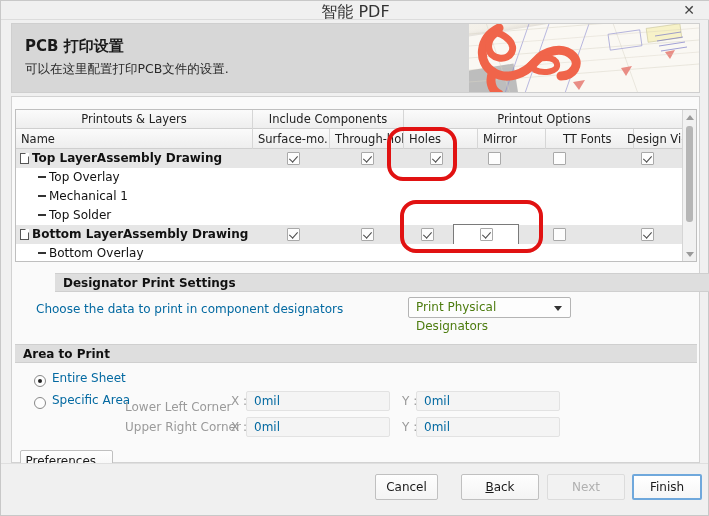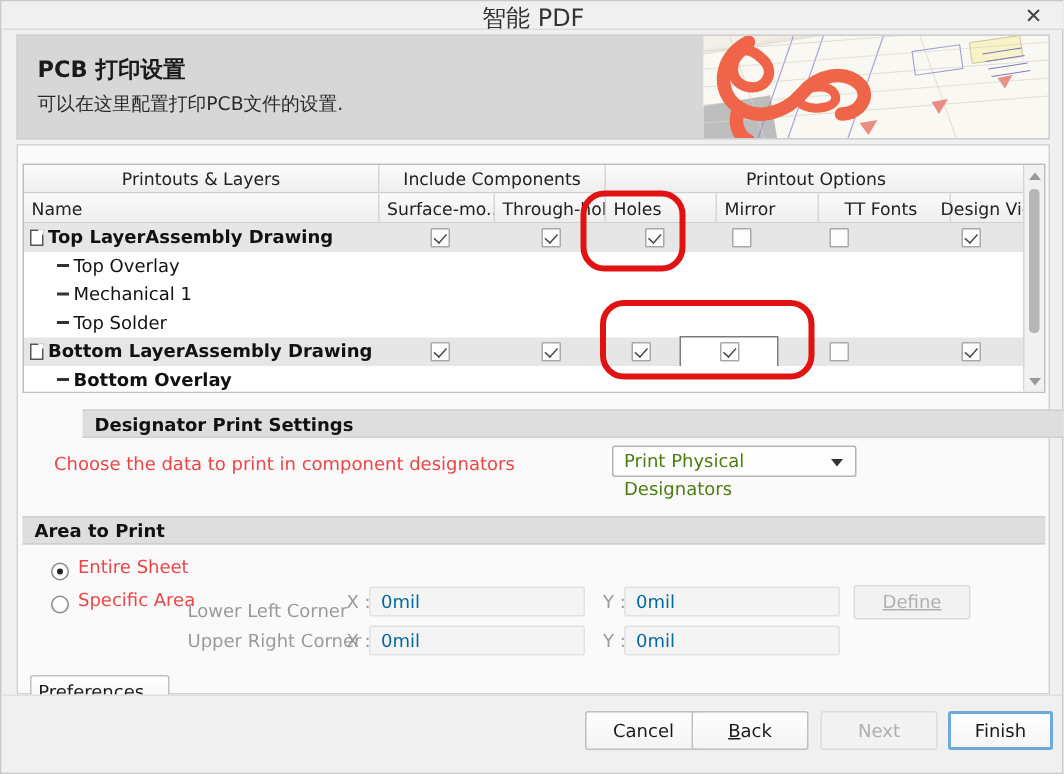--- a/index.html
+++ b/index.html
@@ -205,21 +205,21 @@
     border-top: 1px solid #cfcfcf; border-bottom: 1px solid #cfcfcf;
   }
   .sect-hdr span {
     position: absolute; left: 8px; top: 0; height: 19px; line-height: 19px;
     font-size: 12px; font-weight: bold; color: #111;
     font-family: "DejaVu Sans", "Liberation Sans", sans-serif;
   }
 
   .lbl {
     position: absolute;
-    font-size: 12px; color: #ef4444;
+    font-size: 12px; color: #0369a1;
     font-family: "DejaVu Sans", "Liberation Sans", sans-serif;
     white-space: nowrap;
   }
   .lbl.dim { color: #9a9a9a; }
 
   
   .dropdown {
     position: absolute; left: 407px; top: 296px;
     width: 163px; height: 21px;
     background: #fdfdfd;
@@ -402,21 +402,21 @@
             <div class="cbox checked" style="left:271px;"></div>
             <div class="cbox checked" style="left:345px;"></div>
             <div class="cbox checked" style="left:405px;"></div>
             <div class="cell-edit" style="left:437px;">
               <div class="cbox checked" style="left:26px; top:3px;"></div>
             </div>
             <div class="cbox" style="left:537px;"></div>
             <div class="cbox checked" style="left:625px;"></div>
           </div>
 
-          <div class="row child" style="top:95px;font-weight:bold;">
+          <div class="row child" style="top:95px;">
             <div class="row-label"><span class="ic-dash"></span><span>Bottom Overlay</span></div>
           </div>
 
         </div>
       </div>
 
       <div class="vscroll">
         <div class="arr up"></div>
         <div class="thumb"></div>
         <div class="arr dn"></div>
@@ -440,42 +440,41 @@
 
     <div class="lbl dim" style="left:113px; top:297px;margin-top:6px;">Lower Left Corner</div>
     <div class="lbl dim" style="left:219px; top:297px;">X :</div>
     <div class="tinput" style="left:234px; top:294px; width:144px;">
       <span>0mil</span>
     </div>
     <div class="lbl dim" style="left:390px; top:297px;">Y :</div>
     <div class="tinput" style="left:404px; top:294px; width:144px;">
       <span>0mil</span>
     </div>
-    <div class="btn disabled" style="left:557px; top:293px; width:78px; height:23px; line-height:21px;"><u>Define</u></div>
 
     <div class="lbl dim" style="left:113px; top:323px;">Upper Right Corner</div>
     <div class="lbl dim" style="left:219px; top:323px;">X :</div>
     <div class="tinput" style="left:234px; top:320px; width:144px;">
       <span>0mil</span>
     </div>
     <div class="lbl dim" style="left:390px; top:323px;">Y :</div>
     <div class="tinput" style="left:404px; top:320px; width:144px;">
       <span>0mil</span>
     </div>
 
     <div class="btn" style="left:8px; top:353px; width:93px; height:22px; line-height:20px;">Preferences...</div>
   </div>
 
   <div class="dropdown">
     <div class="dval">Print Physical Designators</div>
     <div class="darr"></div>
   </div>
 
   <div class="footer">
-    <div class="btn" style="left:389px; top:10px; width:78px; height:26px; line-height:24px;">Cancel</div>
+    <div class="btn" style="left:374px; top:10px; width:63px; height:26px; line-height:24px;">Cancel</div>
     <div class="btn" style="left:460px; top:10px; width:78px; height:26px; line-height:24px;"><u>B</u><span>ack</span></div>
     <div class="btn disabled" style="left:546px; top:10px; width:78px; height:26px; line-height:24px;">Next</div>
     <div class="btn primary" style="left:631px; top:10px; width:70px; height:26px; line-height:22px;">Finish</div>
   </div>
 
   <div class="anno" style="left:386px; top:126px; width:70px; height:54px;"></div>
   <div class="anno" style="left:399px; top:199px; width:143px; height:53px;"></div>
 
 </div>
 

